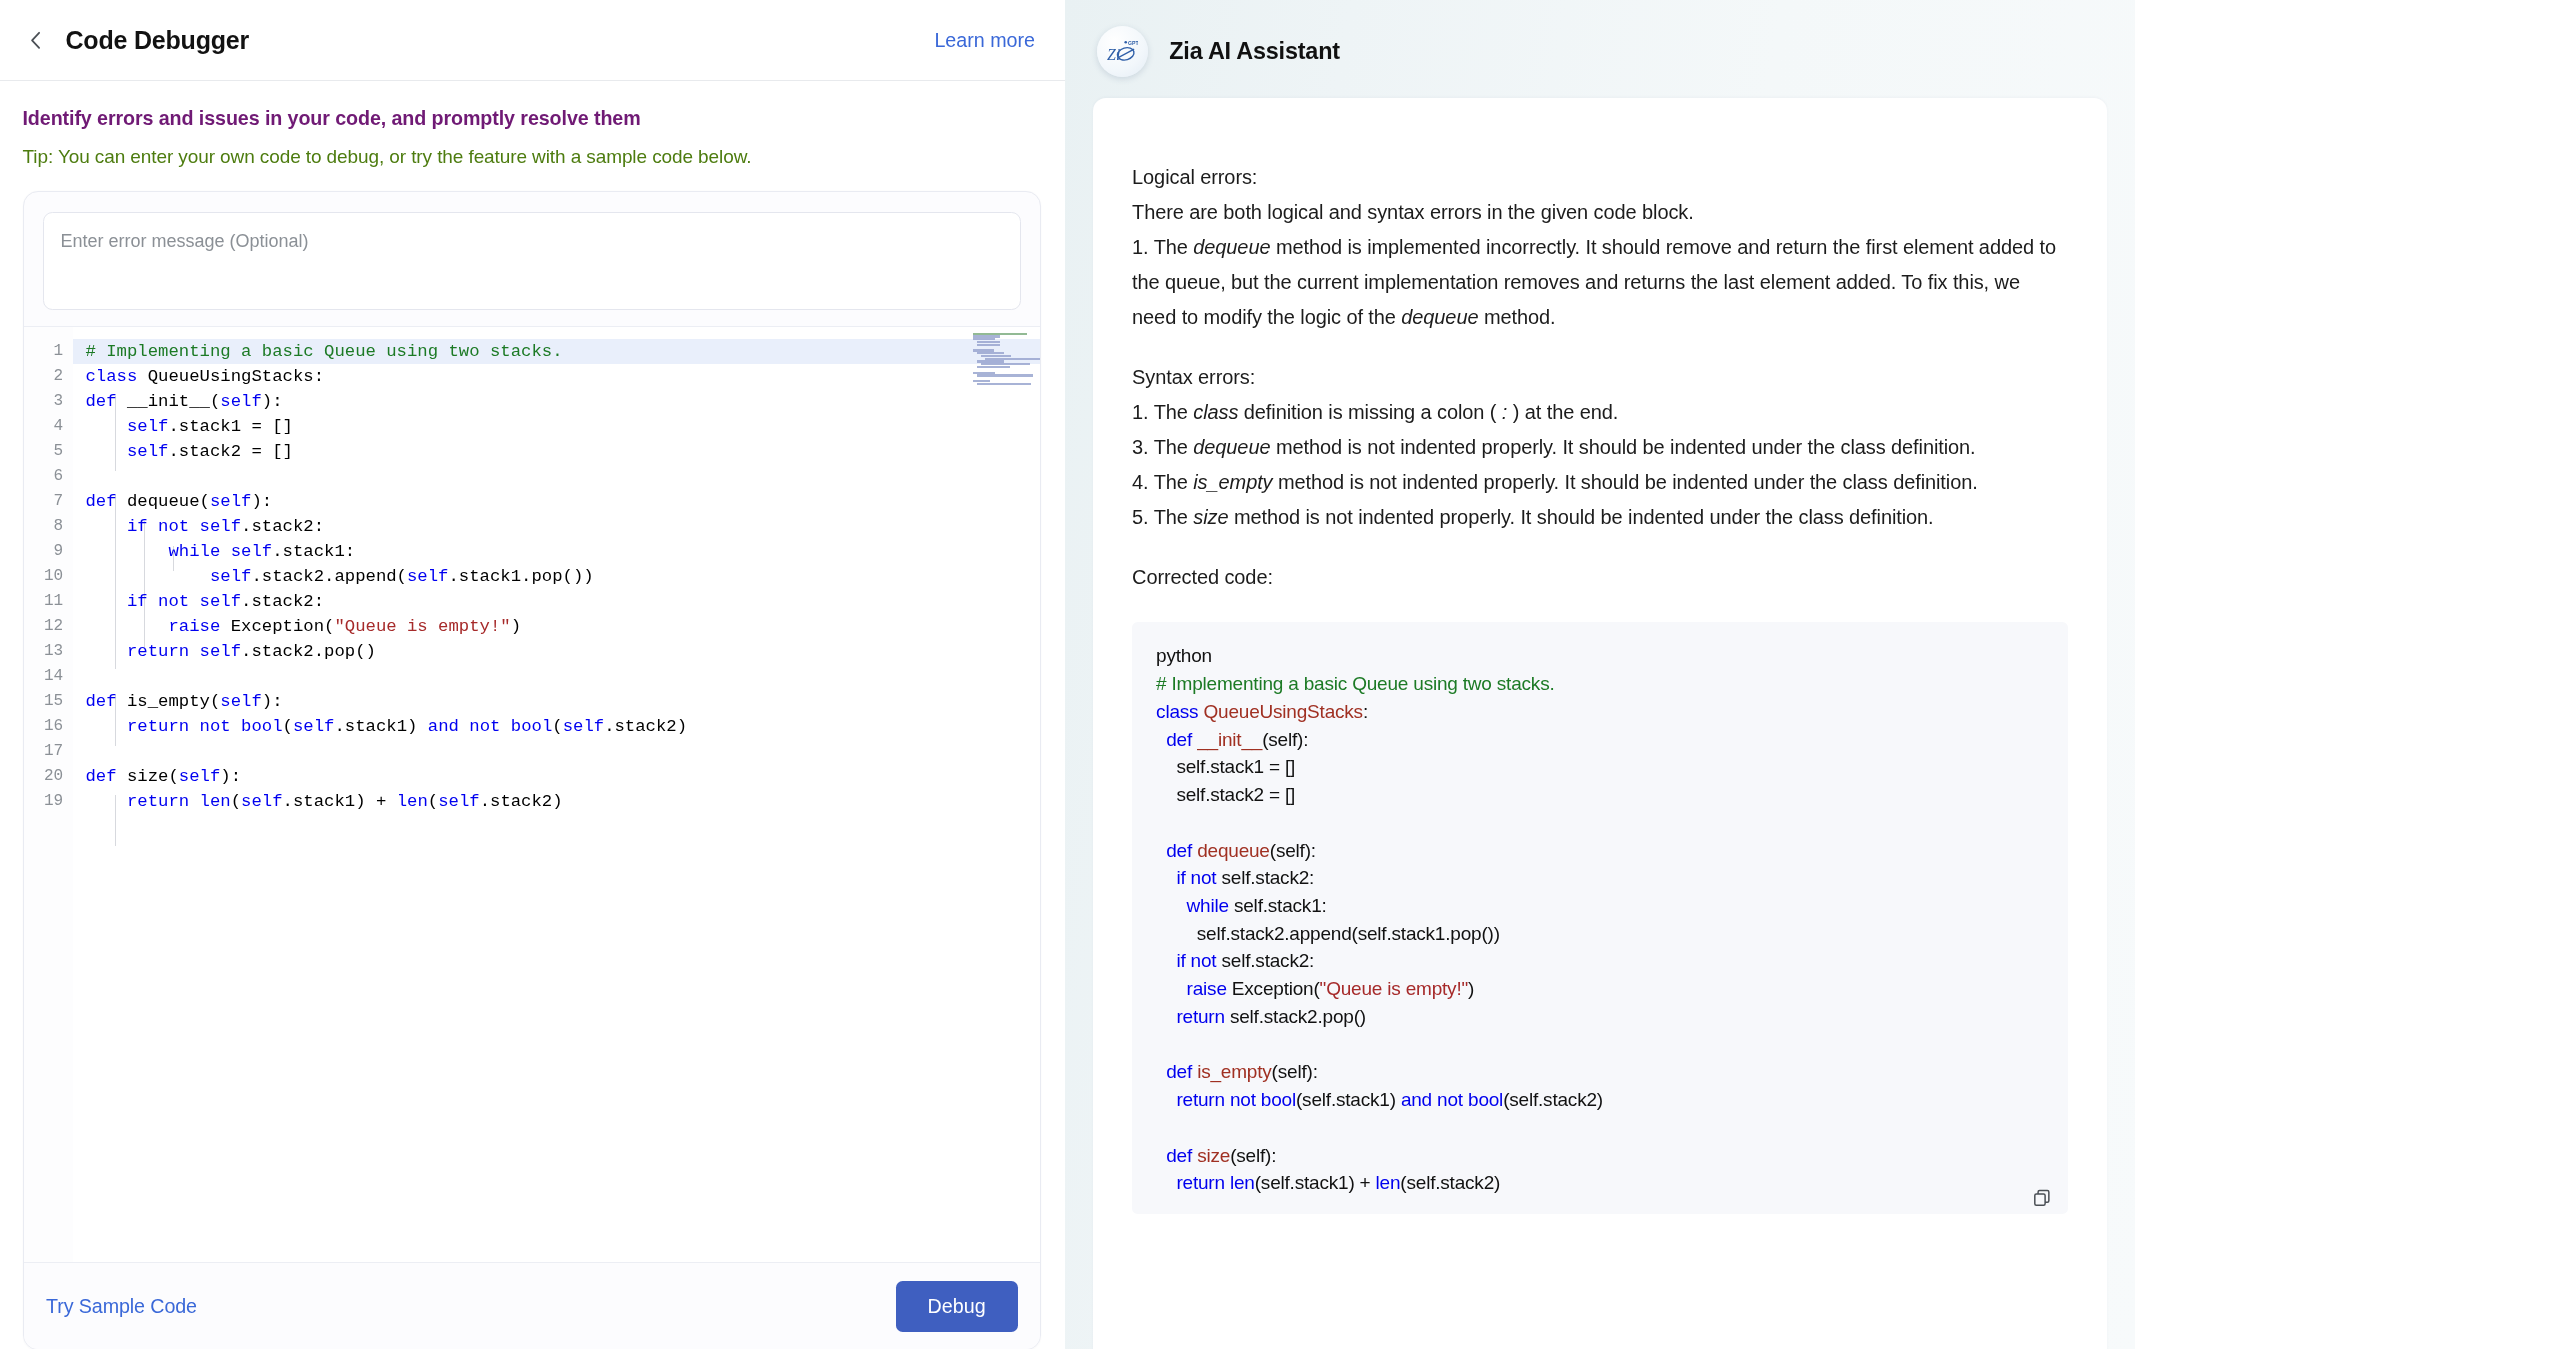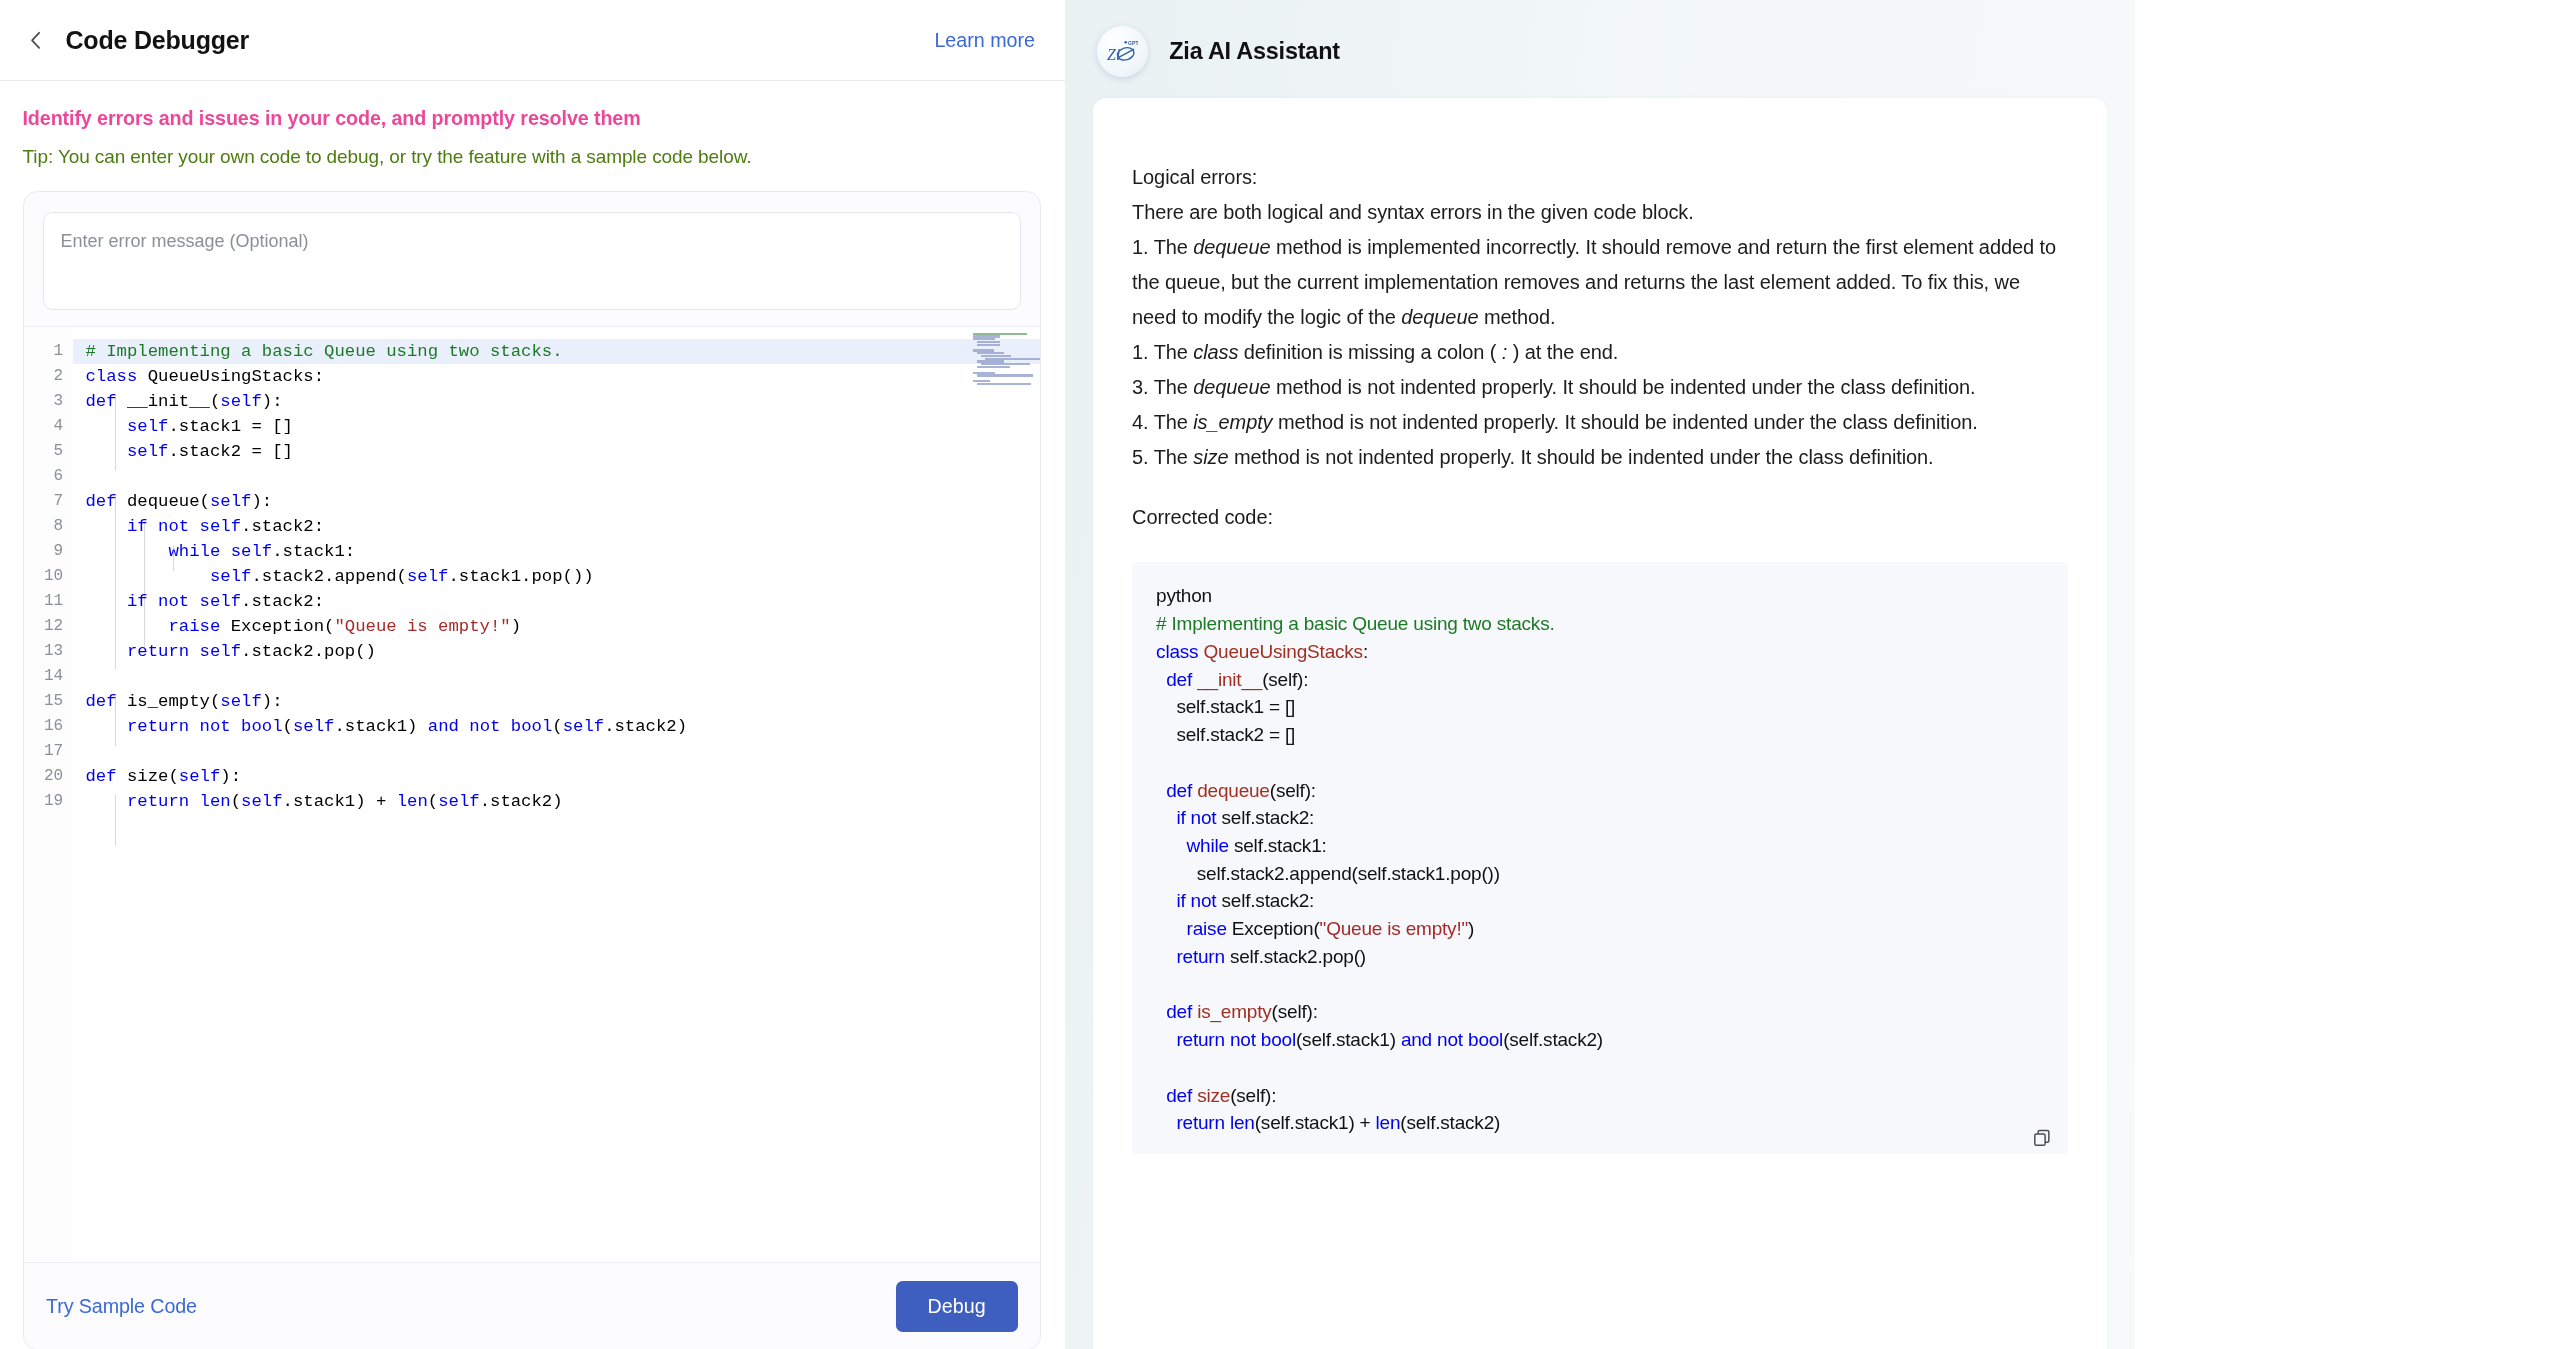--- a/index.html
+++ b/index.html
@@ -36,21 +36,21 @@
     margin-left: 15px; letter-spacing: -0.2px;
     white-space: nowrap;
   }
   .learn-more {
     margin-left: auto; font-size: 19.7px; color: #3a68d8;
     cursor: pointer; white-space: nowrap;
   }
 
   .intro { padding: 26px 30px 0 22.5px; }
   .intro-title {
-    font-size: 19.7px; font-weight: 700; color: #ec4899;
+    font-size: 19.7px; font-weight: 700; color: #701a75;
     letter-spacing: -0.1px;
   }
   .intro-tip {
     font-size: 19px; color: #4d7c0f; margin-top: 16px;
     letter-spacing: -0.1px;
   }
 
   .workcard {
     margin: 23.4px 24px 0 22.5px;
     border: 0.9px solid #e9ebf2;
@@ -339,20 +339,21 @@
 
     <div class="answer-card">
 
       <div class="p gap tight">Logical errors:</div>
 
       <div class="p">There are both logical and syntax errors in the given code block.</div>
       <div class="p tight" id="logicalList">
           <div>1. The <span class="ital"> dequeue </span> method is implemented incorrectly. It should remove and return the first element added to the queue, but the current implementation removes and returns the last element added. To fix this, we need to modify the logic of the <span class="ital"> dequeue </span> method.</div>
         </div>
 
+      <div class="p gap tight">Syntax errors:</div>
       <div class="p tight" id="syntaxList">
           <div>1. The <span class="ital"> class </span> definition is missing a colon (<span class="ital"> : </span>) at the end.</div>
           <div>3. The <span class="ital"> dequeue </span> method is not indented properly. It should be indented under the class definition.</div>
           <div>4. The <span class="ital"> is_empty </span> method is not indented properly. It should be indented under the class definition.</div>
           <div>5. The <span class="ital"> size </span> method is not indented properly. It should be indented under the class definition.</div>
         </div>
 
       <div class="p gap">Corrected code:</div>
 
       <div class="corrected-code">

